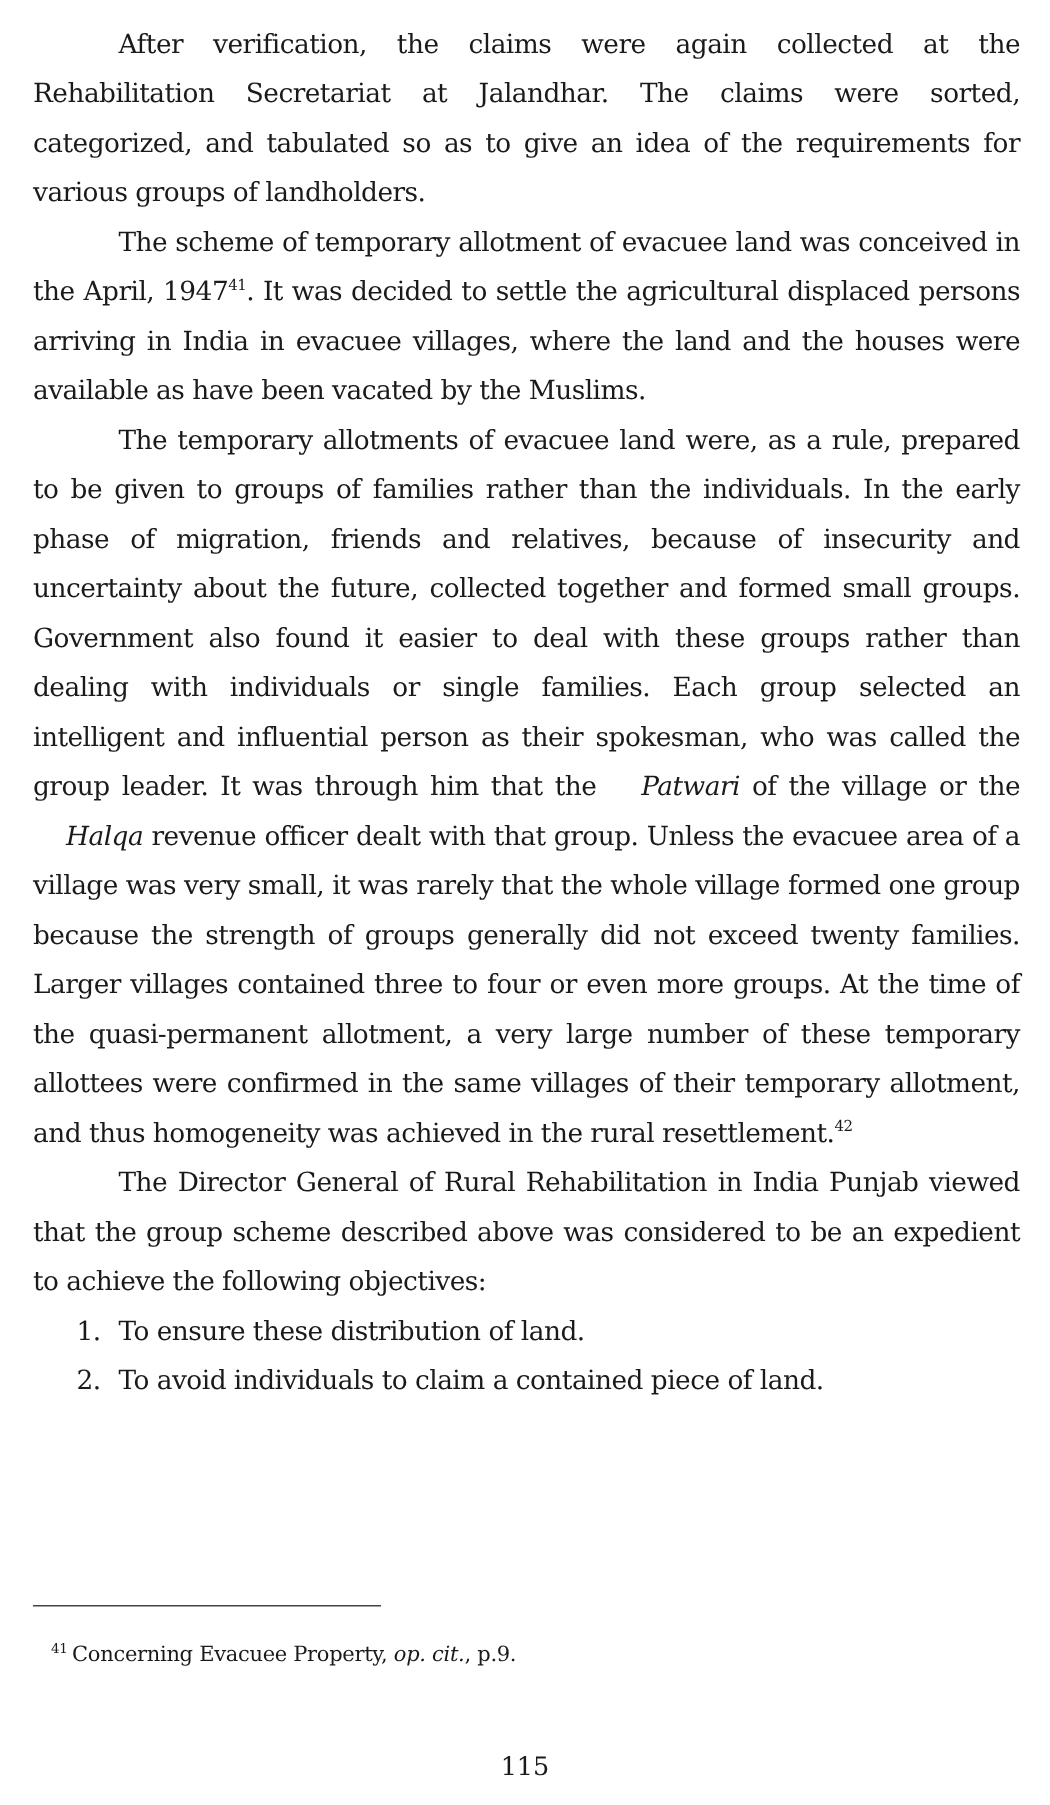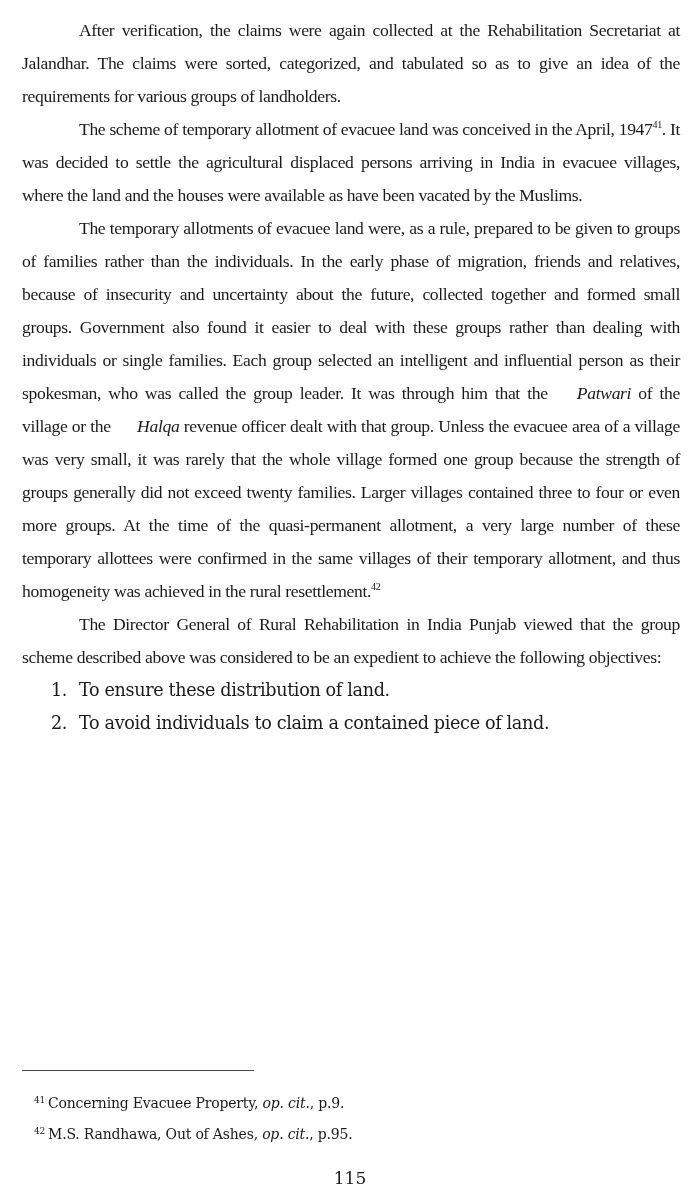--- a/index.html
+++ b/index.html
@@ -21,21 +21,20 @@
       top: 14px;
       width: 658px;
     }
     .para {
       margin: 0;
       font-size: 17.6px;
       line-height: 33px;
       text-align: justify;
       letter-spacing: -0.35px;
       word-spacing: 0px;
-      font-family: Liberation Serif, serif;
     }
     .para.indent {
       text-indent: 57px;
     }
     .para sup, .fn sup {
       font-size: 10px;
       line-height: 0;
       vertical-align: 7px;
     }
     .para em {
@@ -116,16 +115,15 @@
       <span>To avoid individuals to claim a contained piece of land.</span>
     </li>
   </ol>
 
 </div>
 
 <div class="fn-rule"></div>
 
 <div class="footnotes">
   <p class="fn"><sup>41</sup><span>Concerning Evacuee Property, </span><em>op. cit.</em><span>, p.9.</span></p>
-  <p class="fn"><sup>42</sup><span>M.S. Randhawa, Out of Ashes, </span><em>op. cit.</em><span>, p.95.</span></p>
 </div>
 
 <div class="page-number">115</div>
 
 </body></html>

